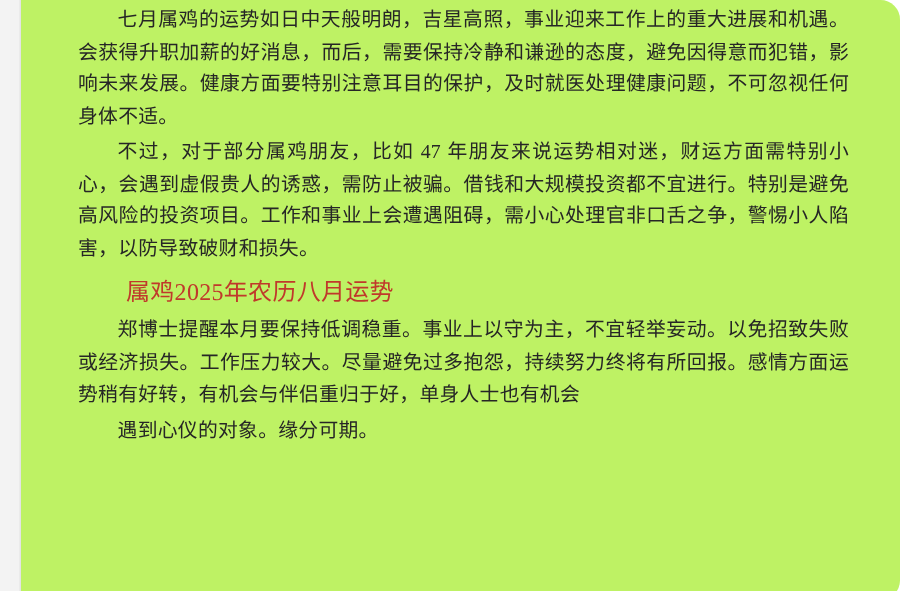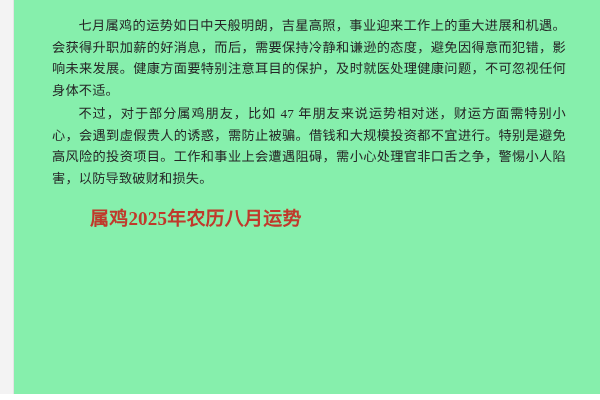--- a/index.html
+++ b/index.html
@@ -13,22 +13,23 @@
     background: #ffffff;
     font-family: "Liberation Serif", "DejaVu Serif", serif;
     overflow: hidden;
     position: relative;
   }
   .page {
     position: relative;
     width: 600px;
     height: 400px;
     box-sizing: border-box;
-    padding: 13px 34px 0 52px;
-    background: #86efac;
+    padding: 0 34px 0 52px;
+    background: #bef264;
+    border-radius: 13px;
   }
   .left-rule {
     position: absolute;
     left: 0;
     top: 0;
     width: 13px;
     height: 400px;
     background: #f3f3f3;
     border-right: 1px solid #e4e4e4;
   }
@@ -43,24 +44,24 @@
     color: #262626;
     text-align: justify;
     text-indent: 2em;
     letter-spacing: 0.2px;
     word-break: break-all;
   }
   p.para.first {
     margin-top: 0;
   }
   h2.section-heading {
-    margin: 19px 0 2px 0;
-    font-size: 19px;
+    margin: 9px 0 2px 0;
+    font-size: 16px;
     line-height: 22px;
-    font-weight: bold;
+    font-weight: normal;
     color: #c0392b;
     text-indent: 2em;
     letter-spacing: 0.2px;
   }
   .clip-bottom {
     position: absolute;
     left: 0;
     bottom: 0;
     width: 600px;
     height: 6px;
@@ -69,15 +70,17 @@
 </style>
 </head>
 <body>
 
 <div class="page">
   <div class="left-rule"></div>
   <div class="content">
     <p class="para first">七月属鸡的运势如日中天般明朗，吉星高照，事业迎来工作上的重大进展和机遇。会获得升职加薪的好消息，而后，需要保持冷静和谦逊的态度，避免因得意而犯错，影响未来发展。健康方面要特别注意耳目的保护，及时就医处理健康问题，不可忽视任何身体不适。</p>
     <p class="para">不过，对于部分属鸡朋友，比如 47 年朋友来说运势相对迷，财运方面需特别小心，会遇到虚假贵人的诱惑，需防止被骗。借钱和大规模投资都不宜进行。特别是避免高风险的投资项目。工作和事业上会遭遇阻碍，需小心处理官非口舌之争，警惕小人陷害，以防导致破财和损失。</p>
     <h2 class="section-heading">属鸡2025年农历八月运势</h2>
+    <p class="para">郑博士提醒本月要保持低调稳重。事业上以守为主，不宜轻举妄动。以免招致失败或经济损失。工作压力较大。尽量避免过多抱怨，持续努力终将有所回报。感情方面运势稍有好转，有机会与伴侣重归于好，单身人士也有机会</p>
+    <p class="para">遇到心仪的对象。缘分可期。</p>
   </div>
   <div class="clip-bottom"></div>
 </div>
 
 </body></html>

